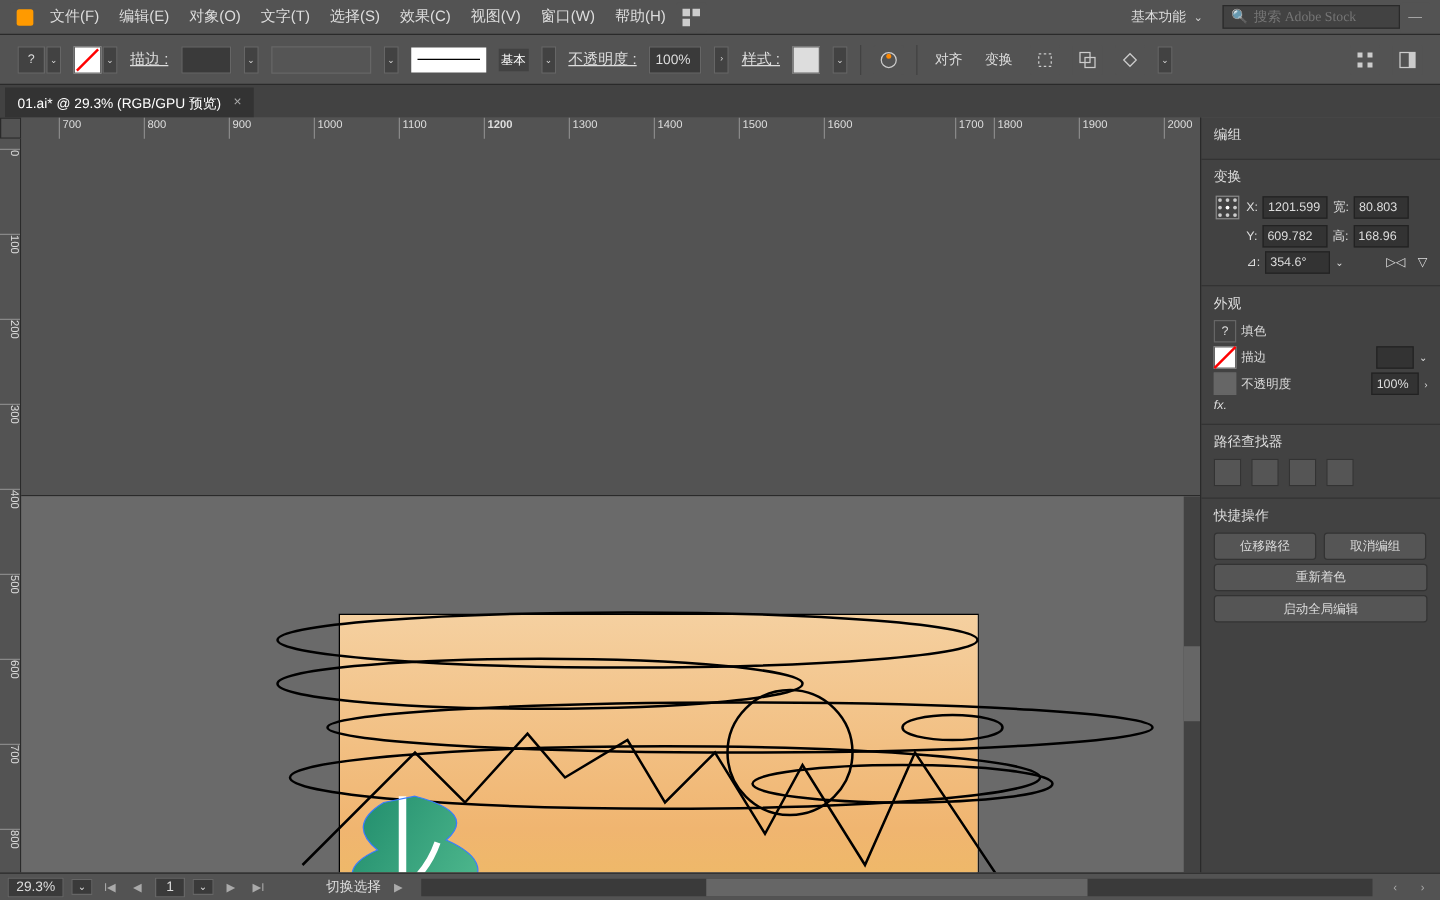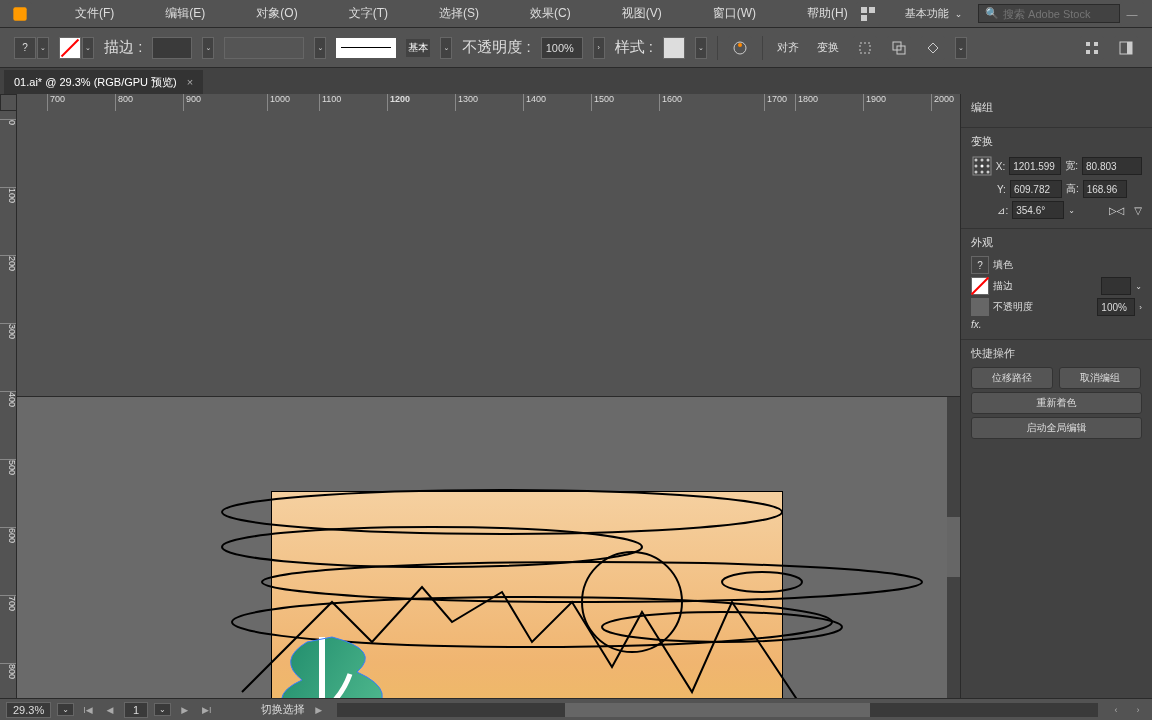--- a/index.html
+++ b/index.html
@@ -1,33 +1,33 @@
 <!DOCTYPE html>
 <html><head>
 <meta charset="utf-8">
 <style>
 * { margin:0; padding:0; box-sizing:border-box; font-family:"Microsoft YaHei",sans-serif; user-select:none; }
 body { width:1152px; height:720px; background:#535353; overflow:hidden; color:#ddd; font-size:11px; position:relative; }
 
 
 .menubar { height:28px; background:#535353; display:flex; align-items:center; padding:0 8px; border-bottom:1px solid #2a2a2a; }
-.menubar .mi { padding:0 8px; cursor:pointer; color:#ddd; font-size:12px;margin-left:35px; }
+.menubar .mi { padding:0 8px; cursor:pointer; color:#ddd; font-size:12px; }
 .menubar .spacer { flex:1; }
 .menubar .workspace { display:flex; align-items:center; gap:6px; padding:0 8px; }
 .menubar .arrow { font-size:9px; }
 .search-stock { display:flex; align-items:center; background:#424242; border:1px solid #2a2a2a; padding:2px 6px; margin-left:8px; gap:4px; }
-.search-stock input { background:transparent; border:0; color:#999; font-size:11px; width:110px; outline:none; }
+.search-stock input { background:transparent; border:0; color:#999; font-size:11px; width:110px; outline:none;font-family:Liberation Serif, serif; }
 
 
 .ctrlbar { height:40px; background:#535353; display:flex; align-items:center; padding:0 14px; gap:10px; border-bottom:1px solid #2a2a2a; }
 .swatch { width:22px; height:22px; border:1px solid #666; display:flex; align-items:center; justify-content:center; font-size:10px; background:#424242; }
 .swatch.none { background:#fff; position:relative; }
 .swatch.none::after { content:""; position:absolute; width:24px; height:2px; background:red; transform:rotate(-45deg); }
 .dd { width:12px; height:22px; background:#424242; border:1px solid #666; display:flex; align-items:center; justify-content:center; font-size:7px; }
-.ctrl-label { color:#ddd; font-size:15px; }
+.ctrl-label { color:#ddd; font-size:12px;text-decoration:underline; }
 .ctrl-input { background:#3a3a3a; border:1px solid #666; color:#ddd; height:22px; width:50px; padding:0 4px; font-size:11px; }
 .stroke-pv { width:60px; height:20px; background:#fff; display:flex; align-items:center; justify-content:center; }
 .stroke-pv .ln { width:50px; height:1px; background:#000; }
 .stroke-label { background:#424242; color:#fff; padding:2px 2px; font-size:10px; }
 .ctrl-sep { width:1px; height:24px; background:#424242; }
 .icon-btn { width:24px; height:24px; display:flex; align-items:center; justify-content:center; background:#535353; border-radius:2px; cursor:pointer; }
 .icon-btn svg { width:16px; height:16px; }
 .align-btn { padding:3px 4px; color:#ddd; font-size:11px; cursor:pointer; }
 
 
@@ -198,21 +198,21 @@
         <div class="tick" style="top: 416px;">600</div>
         <div class="tick" style="top: 484px;">700</div>
         <div class="tick" style="top: 552px;">800</div>
       </div>
   </div>
   <div style="flex:1;display:flex;flex-direction:column">
     <div class="hruler" id="hruler">
         <div class="tick" style="left: 30px;">700</div>
         <div class="tick" style="left: 98px;">800</div>
         <div class="tick" style="left: 166px;">900</div>
-        <div class="tick" style="left: 250px;">1000</div>
+        <div class="tick" style="left: 234px;">1000</div>
         <div class="tick" style="left: 302px;">1100</div>
         <div class="tick" style="left: 370px; font-weight: bold;">1200</div>
         <div class="tick" style="left: 438px;">1300</div>
         <div class="tick" style="left: 506px;">1400</div>
         <div class="tick" style="left: 574px;">1500</div>
         <div class="tick" style="left: 642px;">1600</div>
         <div class="tick" style="left: 747px;">1700</div>
         <div class="tick" style="left: 778px;">1800</div>
         <div class="tick" style="left: 846px;">1900</div>
         <div class="tick" style="left: 914px;">2000</div>
@@ -318,21 +318,21 @@
             <circle cx="5" cy="11" r="1.5" fill="#ccc"></circle>
             <circle cx="11" cy="11" r="1.5" fill="#fff"></circle>
             <circle cx="17" cy="11" r="1.5" fill="#ccc"></circle>
             <circle cx="5" cy="17" r="1.5" fill="#ccc"></circle>
             <circle cx="11" cy="17" r="1.5" fill="#ccc"></circle>
             <circle cx="17" cy="17" r="1.5" fill="#ccc"></circle>
           </svg>
         <span>X:</span>
           <input class="fld" value="1201.599" style="">
         <span>宽:</span>
-          <input class="fld" style="width: 60px;" value="80.803">
+          <input class="fld" style="width: 44px;" value="80.803">
       </div>
       <div class="row" style="padding-left:26px">
         <span>Y:</span>
           <input class="fld" value="609.782" style="">
         <span>高:</span>
           <input class="fld" style="width: 44px;" value="168.96">
       </div>
       <div class="row" style="padding-left:26px">
         <span>⊿:</span>
           <input class="fld" value="354.6°" style="">
@@ -358,20 +358,29 @@
       <div class="row">
           <div class="swatch" style="width:18px;height:18px;background:#666"></div>
           <span>不透明度</span>
         <div style="flex:1"></div>
           <input class="fld" style="width: 38px;" value="100%">
           <span style="font-size:8px">›</span>
       </div>
       <div class="row">
           <span style="font-style:italic">fx.</span>
         </div>
+    </div>
+    <div class="sec">
+      <div class="sec-h">路径查找器</div>
+      <div class="row" style="gap:8px">
+        <div class="pf-icon"></div>
+        <div class="pf-icon"></div>
+        <div class="pf-icon"></div>
+        <div class="pf-icon"></div>
+      </div>
     </div>
     <div class="sec" style="border:0">
       <div class="sec-h">快捷操作</div>
       <div class="row" style="gap:6px">
         <div class="wbtn half">位移路径</div>
         <div class="wbtn half">取消编组</div>
       </div>
       <div class="wbtn full">重新着色</div>
       <div class="wbtn full">启动全局编辑</div>
     </div>

